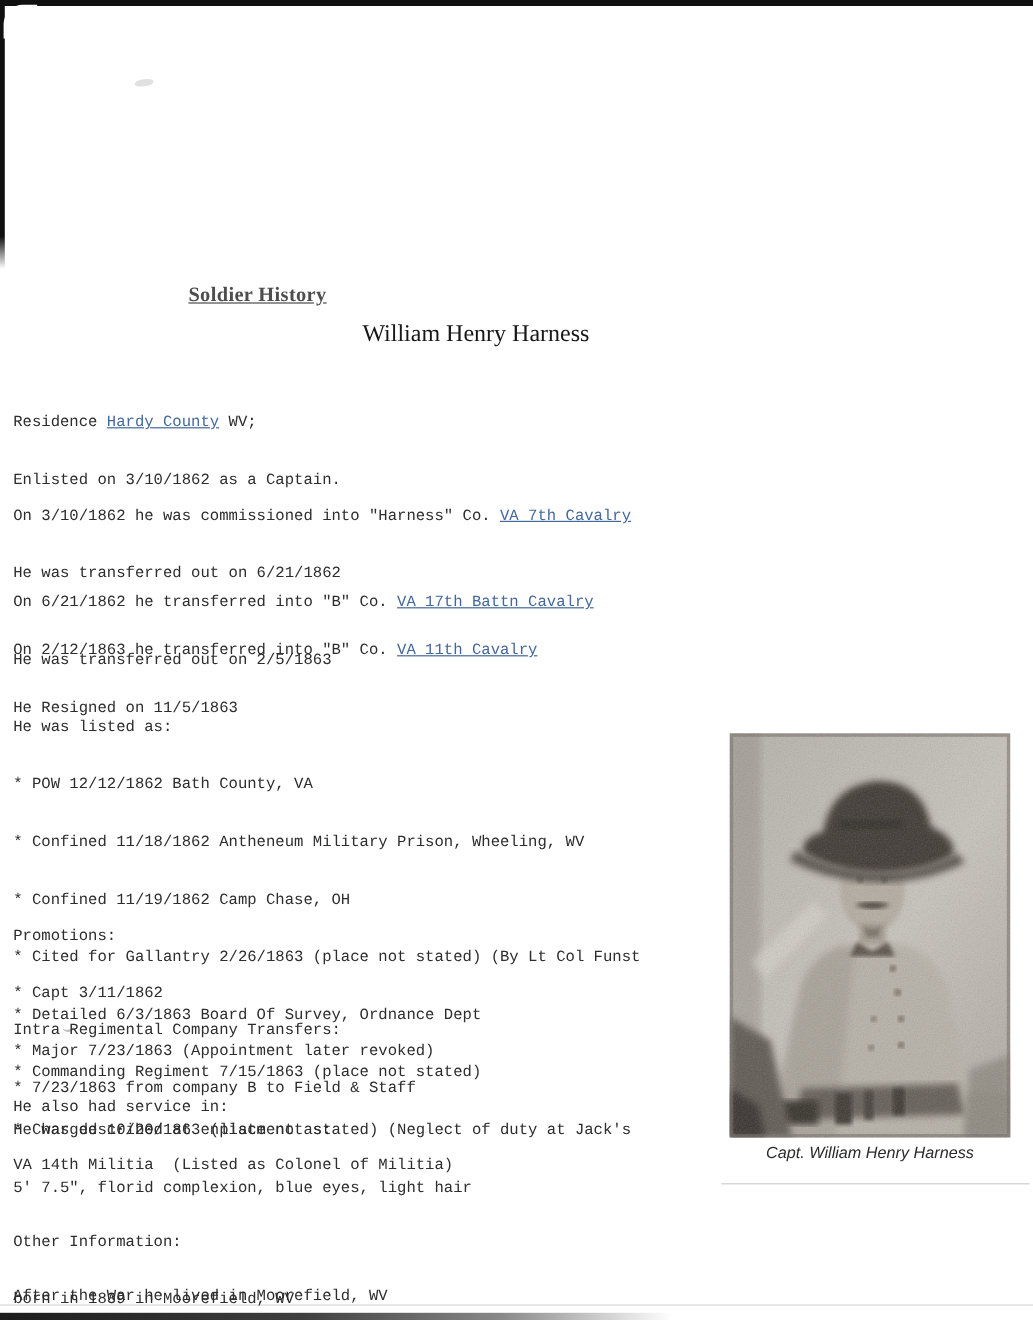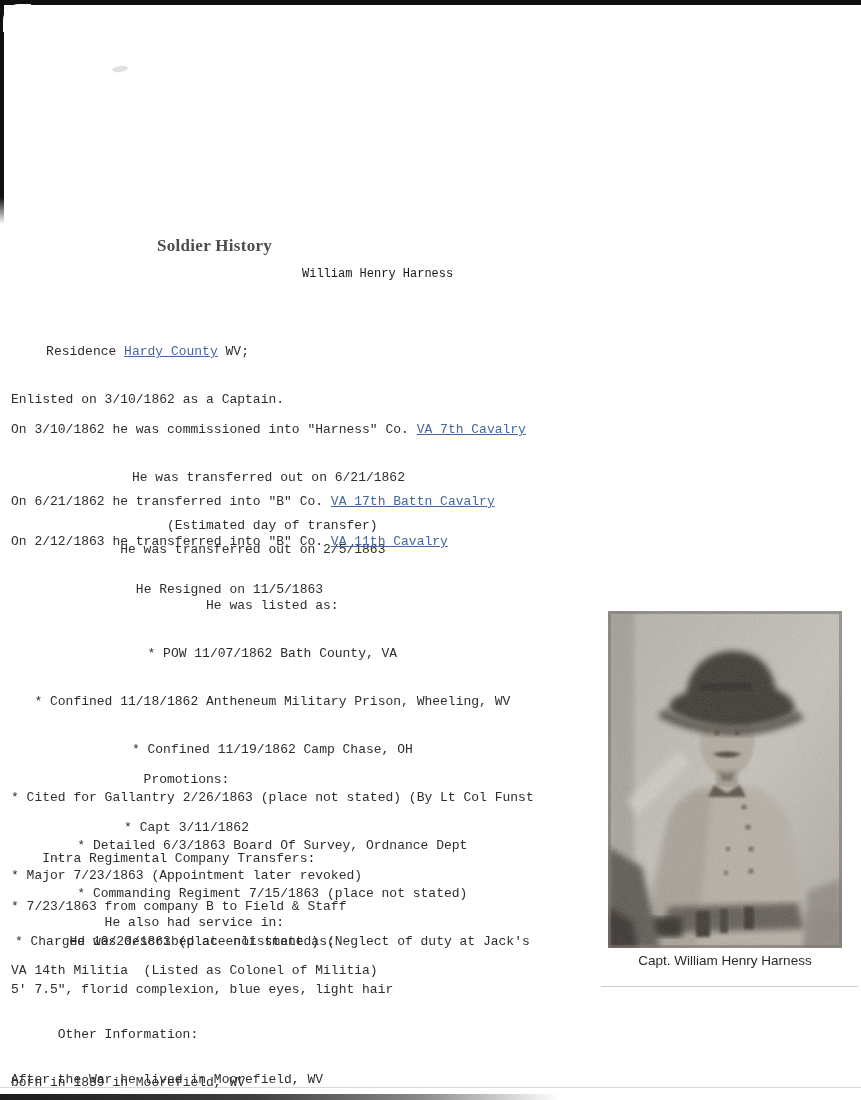--- a/index.html
+++ b/index.html
@@ -13,32 +13,32 @@
                 border-top-left-radius:16px;}
   .edge-bottom-line{position:absolute;left:0;top:1087px;width:861px;height:1px;background:#d9d9d9;}
   .edge-bottom-bar{position:absolute;left:0;top:1094px;width:560px;height:6px;
      background:linear-gradient(to right,#1c1c1c 0%,#3f3f3f 45%,#8a8a8a 75%,rgba(200,200,200,0) 100%);}
   .smudge1{position:absolute;left:112px;top:66px;width:16px;height:6px;border-radius:50%;
            background:#bdbdbd;opacity:.45;transform:rotate(-8deg);}
   .smudge2{position:absolute;left:52px;top:851px;width:10px;height:7px;opacity:.55;
            border-bottom:2px solid #8f8f8f;border-radius:0 0 50% 50%;transform:rotate(-12deg);}
   
   .h-title{position:absolute;left:157px;top:236px;font-family:"Liberation Serif",serif;
-           font-weight:bold;font-size:17px;color:#4d4d4d;letter-spacing:.3px;}
-  .h-name{position:absolute;left:302px;top:267px;font-family:Liberation Mono, monospace;
-          font-size:12px;color:#171717;}
+           font-weight:bold;font-size:17px;color:#4d4d4d;letter-spacing:.3px;text-decoration:underline;}
+  .h-name{position:absolute;left:302px;top:267px;font-family:Liberation Serif, serif;
+          font-size:20px;color:#171717;}
   
   .mono{position:absolute;left:11px;font-family:"Liberation Mono","DejaVu Sans Mono",monospace;
-        font-size:13px;line-height:16px;color:#2d2d2d;white-space:pre;text-align:center;}
+        font-size:13px;line-height:16px;color:#2d2d2d;white-space:pre;}
   .doclink{color:#44689d;text-decoration:underline;cursor:pointer;}
   
   .photo-wrap{position:absolute;left:608px;top:611px;width:234px;height:337px;}
   .photo-wrap svg{display:block;width:234px;height:337px;}
   .photo-caption{position:absolute;left:604px;top:953px;width:242px;text-align:center;
-      font-family:"Liberation Sans",sans-serif;font-size:13.5px;color:#2a2a2a;}
+      font-family:"Liberation Sans",sans-serif;font-style:italic;font-size:13.5px;color:#2a2a2a;}
   .photo-sheet-edge{position:absolute;left:601px;top:986px;width:257px;height:1px;
       background:#c6c6c6;opacity:.85;}
 </style>
 </head>
 <body>
 
 <div class="page">
 
   <div class="edge-top"></div>
   <div class="edge-left"></div>
@@ -52,36 +52,35 @@
   <div class="h-name">William Henry Harness</div>
 
   <div class="mono" style="top:312px">
     <div><span>Residence </span><a class="doclink">Hardy County</a><span> WV;</span></div>
     <div>Enlisted on 3/10/1862 as a Captain.</div>
   </div>
 
   <div class="mono" style="top:390px">
     <div><span>On 3/10/1862 he was commissioned into "Harness" Co. </span><a class="doclink">VA 7th Cavalry</a></div>
     <div>He was transferred out on 6/21/1862</div>
-    <div> (Estimated day of transfer)</div>
   </div>
 
   <div class="mono" style="top:462px">
     <div><span>On 6/21/1862 he transferred into "B" Co. </span><a class="doclink">VA 17th Battn Cavalry</a></div>
     <div>He was transferred out on 2/5/1863</div>
   </div>
 
   <div class="mono" style="top:502px">
     <div><span>On 2/12/1863 he transferred into "B" Co. </span><a class="doclink">VA 11th Cavalry</a></div>
     <div>He Resigned on 11/5/1863</div>
   </div>
 
   <div class="mono" style="top:566px">
     <div>He was listed as:</div>
-    <div>* POW 11/07/1862 Bath County, VA</div>
+    <div>* POW 12/12/1862 Bath County, VA</div>
     <div>* Confined 11/18/1862 Antheneum Military Prison, Wheeling, WV</div>
     <div>* Confined 11/19/1862 Camp Chase, OH</div>
     <div>* Cited for Gallantry 2/26/1863 (place not stated) (By Lt Col Funst</div>
     <div>* Detailed 6/3/1863 Board Of Survey, Ordnance Dept</div>
     <div>* Commanding Regiment 7/15/1863 (place not stated)</div>
     <div>* Charged 10/20/1863 (place not stated) (Neglect of duty at Jack's</div>
   </div>
 
   <div class="mono" style="top:740px">
     <div>Promotions:</div>

